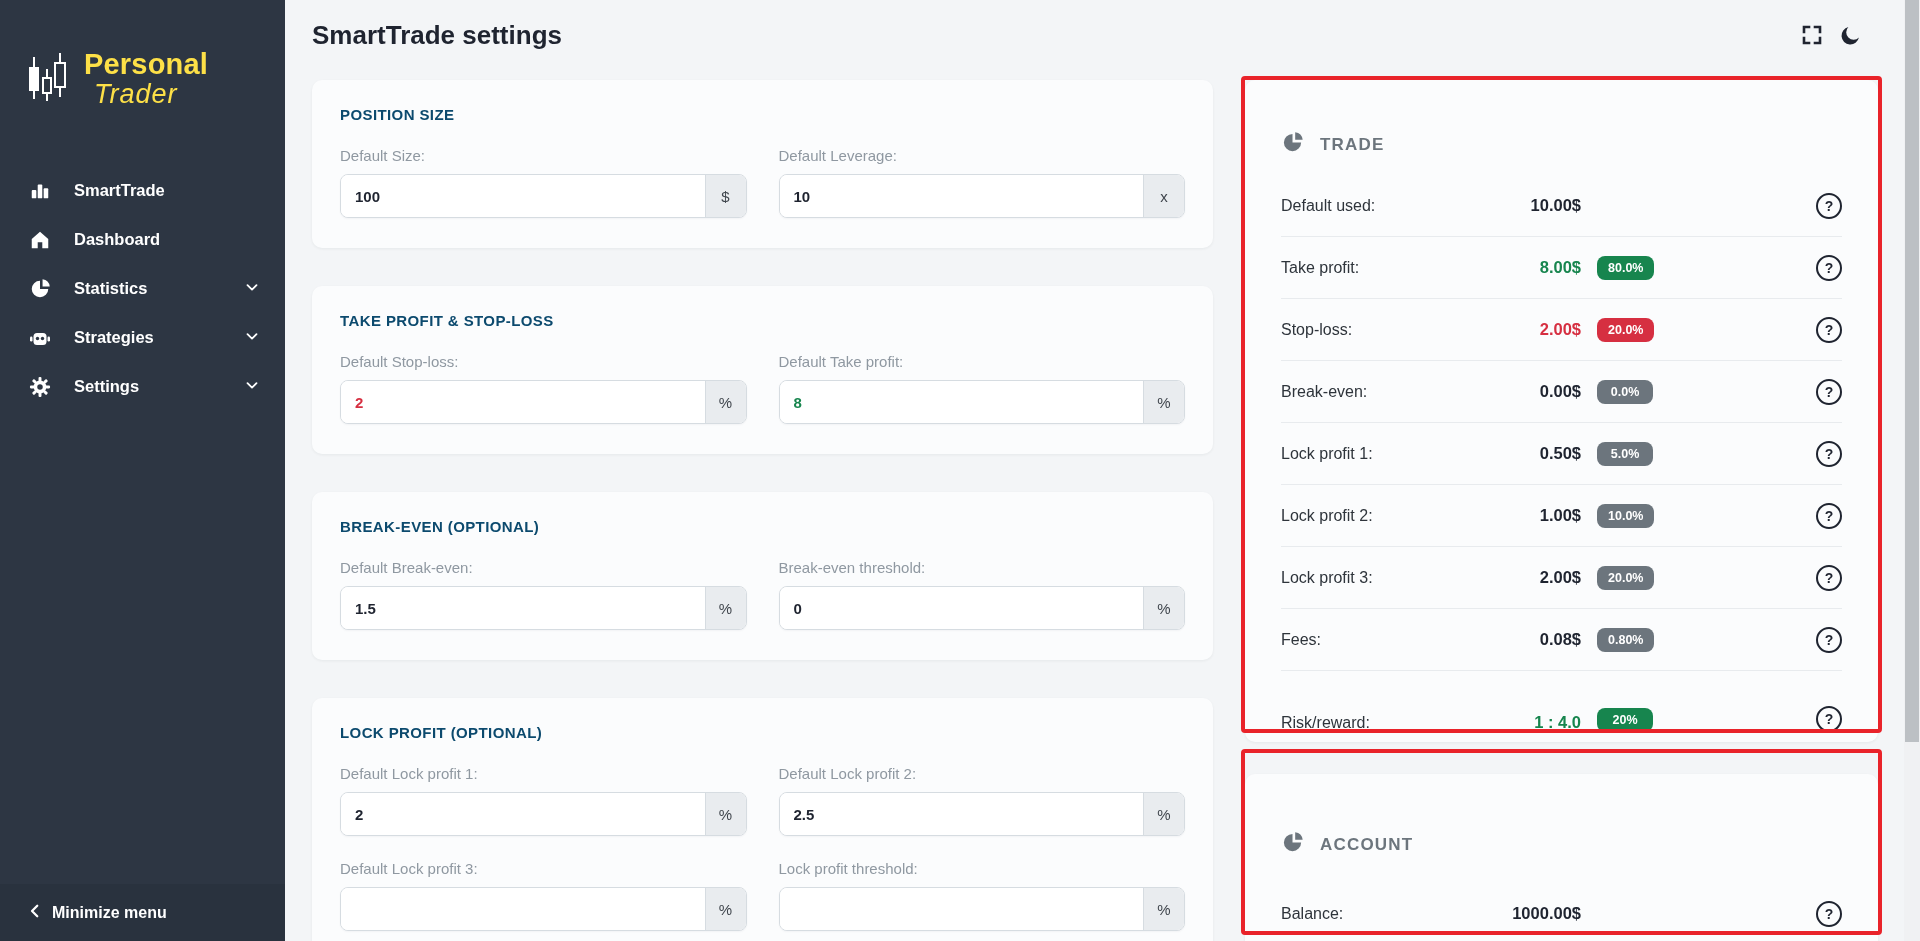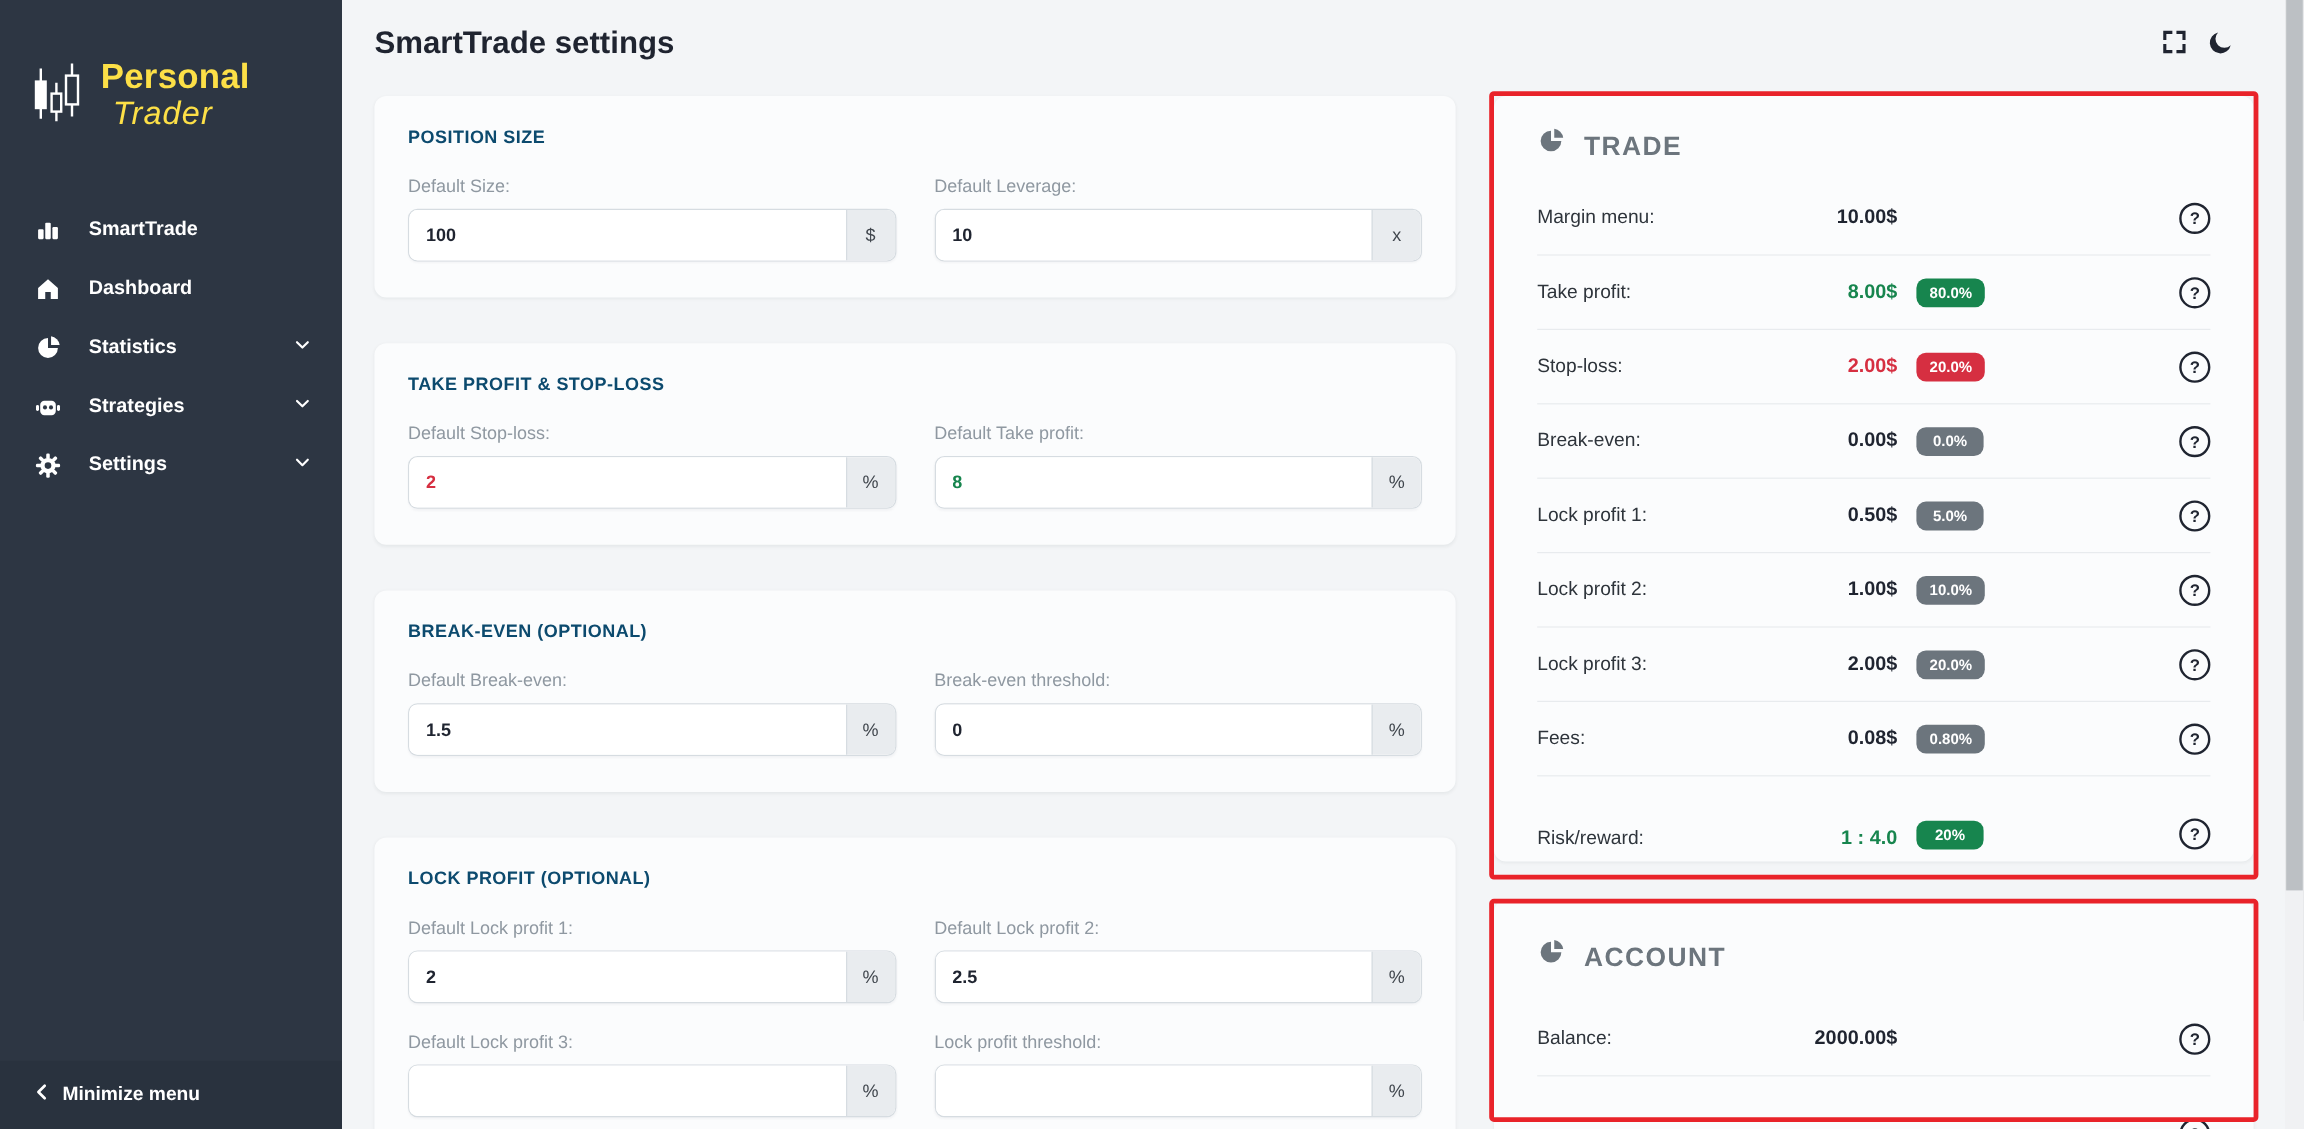--- a/index.html
+++ b/index.html
@@ -47,22 +47,22 @@
   .input-group input{flex:1;border:none;outline:none;padding:0 14px;min-width:0;
     font-family:"Liberation Sans",sans-serif;font-size:15px;font-weight:bold;color:#1f2430;background:#fff;}
   .input-group input.input-red{color:#d62f41;}
   .input-group input.input-green{color:#17854e;}
   .addon{width:40px;background:#e9ecef;border-left:1px solid #d6dce1;display:flex;
     align-items:center;justify-content:center;font-size:15px;color:#40464d;}
 
   
   .panel{background:#fbfcfd;border-radius:10px;box-shadow:0 1px 3px rgba(25,30,40,.06);
     padding:24px 36px 10px;}
-  .panel-head{display:flex;align-items:flex-end;gap:16px;margin:2px 0 16px;
-    color:#6c757d;font-size:22px;font-weight:bold;letter-spacing:1.2px;}
+  .panel-head{display:flex;align-items:center;gap:16px;margin:27px 0 16px;
+    color:#6c757d;font-size:17px;font-weight:bold;letter-spacing:1.2px;}
   .trow{display:flex;align-items:center;height:61px;border-bottom:1px solid #e8ebee;}
   .trow:last-child{border-bottom:none;align-items:flex-end;}
   .trow-label{width:182px;font-size:16px;color:#2e343b;}
   .trow-value{width:118px;text-align:right;font-size:16.5px;font-weight:bold;color:#1f2430;}
   .v-green{color:#17854e;}
   .v-red{color:#d62f41;}
   .badge{margin-left:16px;min-width:34px;text-align:center;border-radius:8px;
     padding:5px 11px;font-size:12.5px;font-weight:bold;color:#fff;}
   .b-gray{background:#6c757d;}
   .b-green{background:#17854e;}
@@ -320,21 +320,21 @@
             <span>
               <svg width="23" height="23" viewBox="0 0 24 24" fill="#6c757d">
                 <path d="M12 3 a9 9 0 1 0 9 9 h-9 z"></path>
                 <path d="M14.8 1.4 a9 9 0 0 1 7.8 7.8 h-7.8 z"></path>
               </svg>
             </span>
             <span>TRADE</span>
           </div>
 
           <div class="trow">
-            <span class="trow-label">Margin menu:</span>
+            <span class="trow-label">Default used:</span>
             <span class="trow-value">10.00$</span>
             <span class="spacer"></span>
             <span class="help">?</span>
           </div>
           <div class="trow">
             <span class="trow-label">Take profit:</span>
             <span class="trow-value v-green">8.00$</span>
             <span class="badge b-green">80.0%</span>
             <span class="spacer"></span>
             <span class="help">?</span>
@@ -395,21 +395,21 @@
             <span>
               <svg width="23" height="23" viewBox="0 0 24 24" fill="#6c757d">
                 <path d="M12 3 a9 9 0 1 0 9 9 h-9 z"></path>
                 <path d="M14.8 1.4 a9 9 0 0 1 7.8 7.8 h-7.8 z"></path>
               </svg>
             </span>
             <span>ACCOUNT</span>
           </div>
           <div class="trow">
             <span class="trow-label">Balance:</span>
-            <span class="trow-value">2000.00$</span>
+            <span class="trow-value">1000.00$</span>
             <span class="spacer"></span>
             <span class="help">?</span>
           </div>
           <div class="trow">
 
             <span class="spacer"></span>
             <span class="help">?</span>
           </div>
         </section>
 

